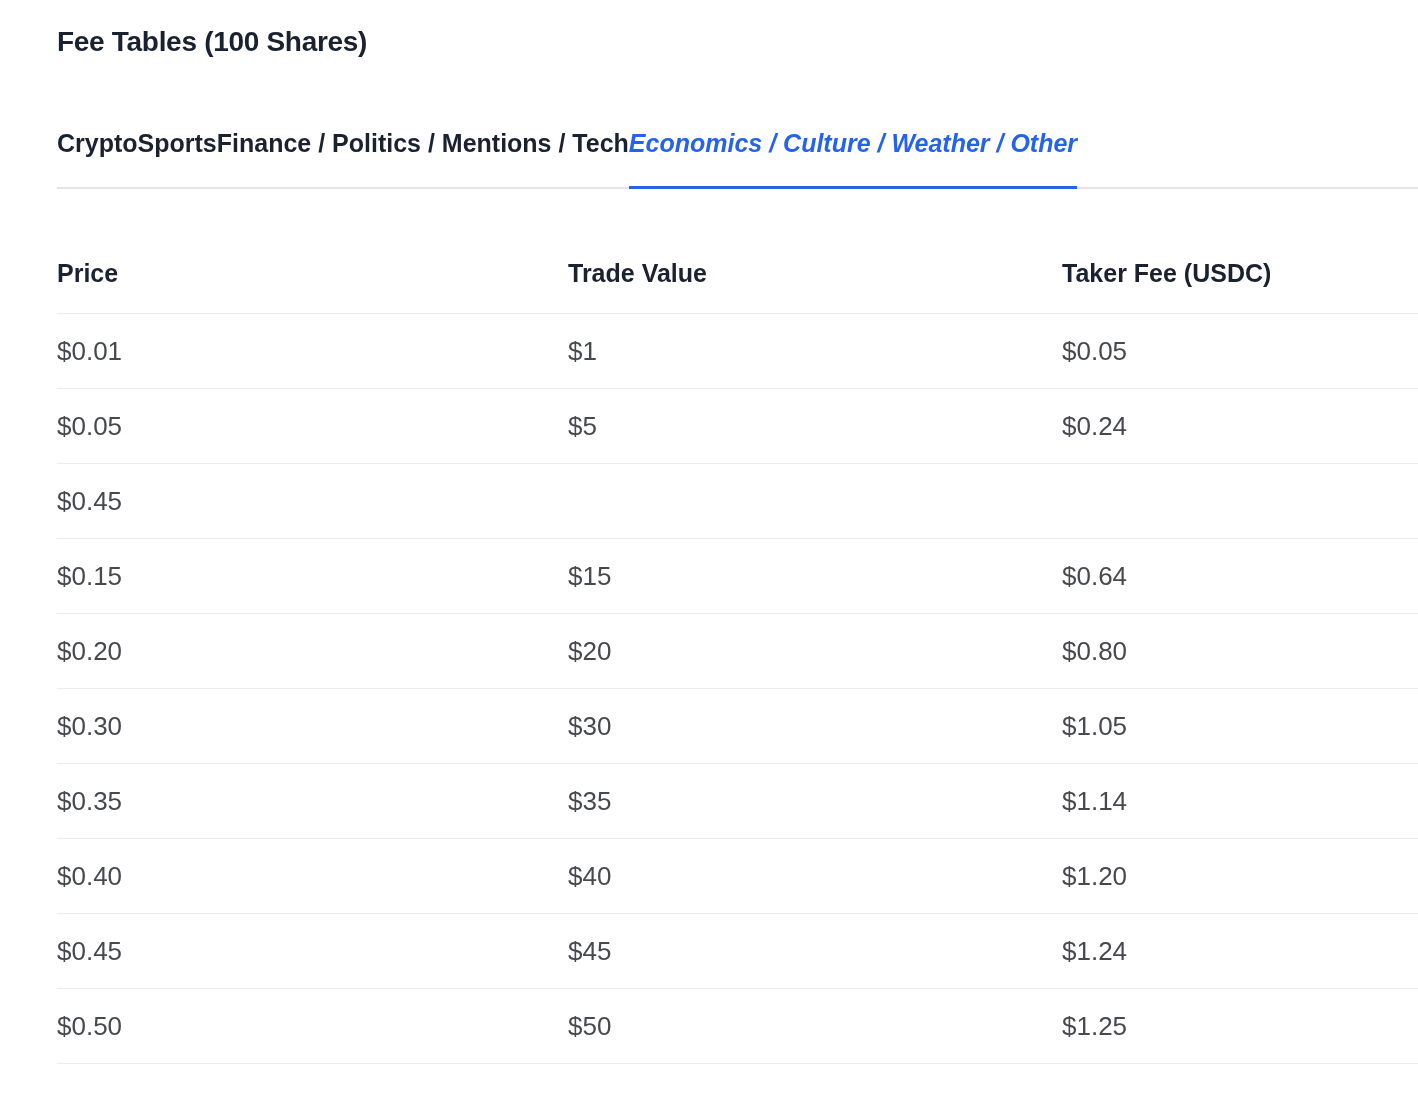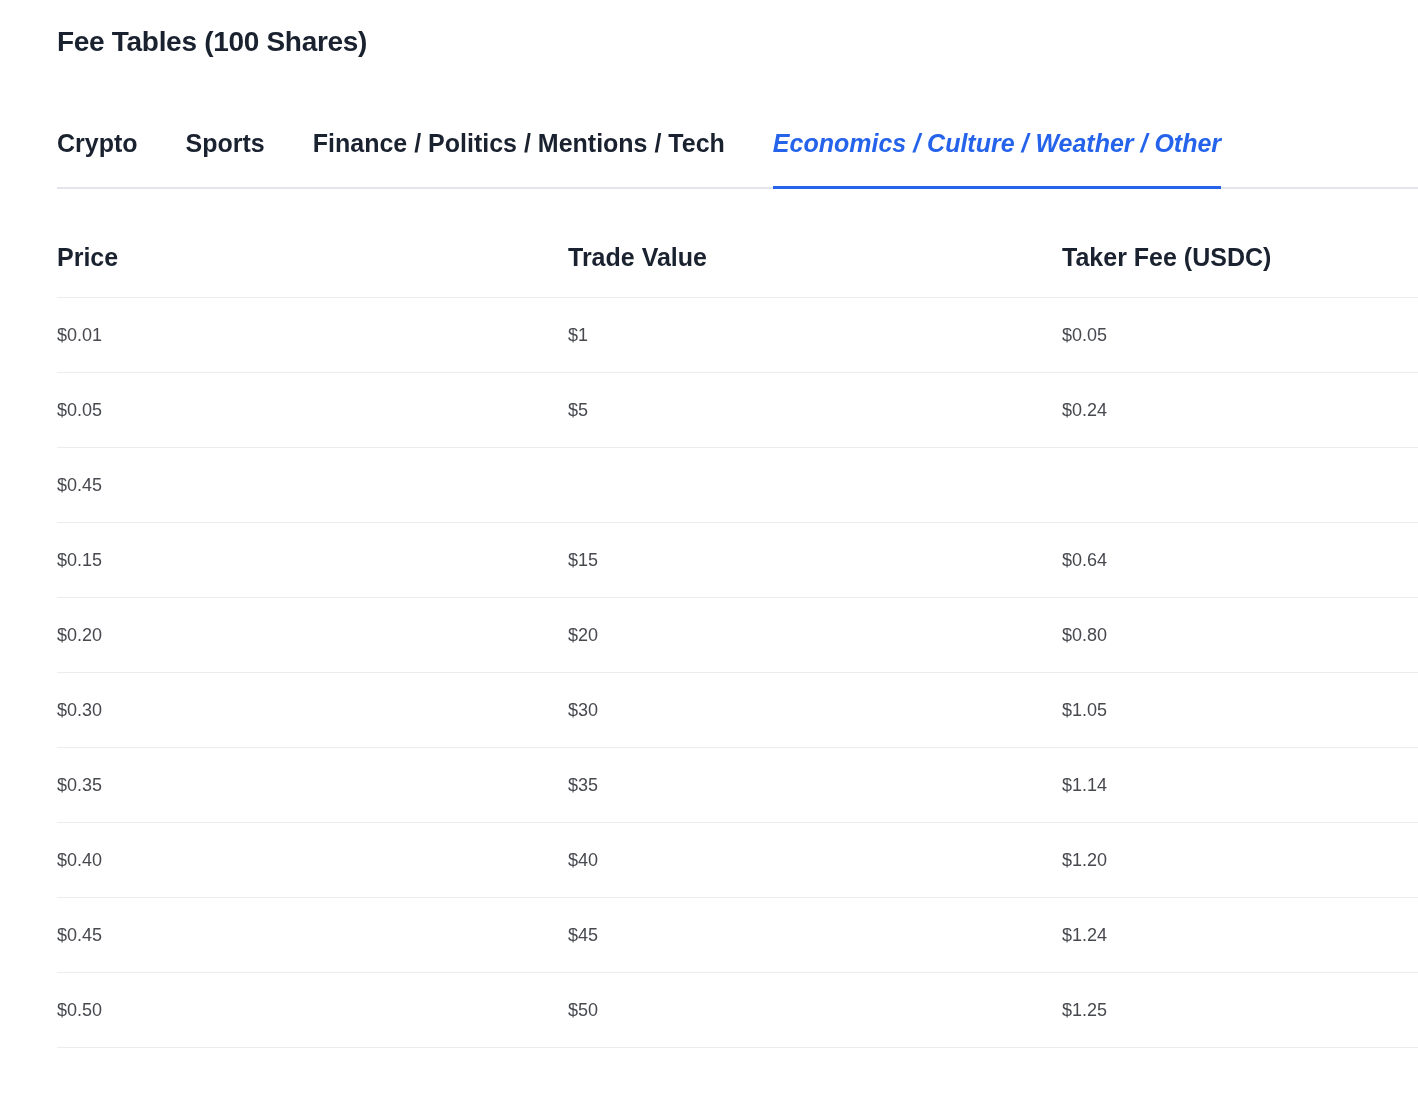--- a/index.html
+++ b/index.html
@@ -21,21 +21,20 @@
     margin:20px 57px 0;
     font-size:28px;line-height:44px;
     font-weight:700;
     letter-spacing:-0.3px;
     color:var(--heading-text);
   }
   .tabs{
     margin-left:57px;
     margin-top:63px;
     display:flex;
-    gap:48px;
     border-bottom:2px solid var(--tabbar-border);
   }
   .tab{
     font-size:25px;line-height:32px;
     font-weight:700;
     color:var(--heading-text);
     padding-bottom:28px;
     position:relative;
     white-space:nowrap;
     cursor:pointer;
@@ -44,36 +43,36 @@
   .tab.active::after{
     content:"";
     position:absolute;left:0;right:0;bottom:-2px;
     height:3px;
     background:var(--accent-blue);
   }
   .table{margin-left:57px;}
   .thead{
     display:grid;
     grid-template-columns:511px 494px 1fr;
-    padding:52px 0 24px;
+    padding:68px 0 24px;
     border-bottom:1px solid var(--row-border);
   }
   .th{
     font-size:25px;line-height:32px;
     font-weight:700;
     color:var(--heading-text);
   }
   .row{
     display:grid;
     grid-template-columns:511px 494px 1fr;
     padding:21px 0;
     border-bottom:1px solid var(--row-border);
   }
   .cell{
-    font-size:18px;line-height:32px;
+    font-size:26px;line-height:32px;
     color:var(--cell-text);
   }
 </style>
 </head>
 <body>
 
 <div class="page">
   <h1 class="title">Fee Tables (100 Shares)</h1>
 
   <nav class="tabs" id="tabs">

